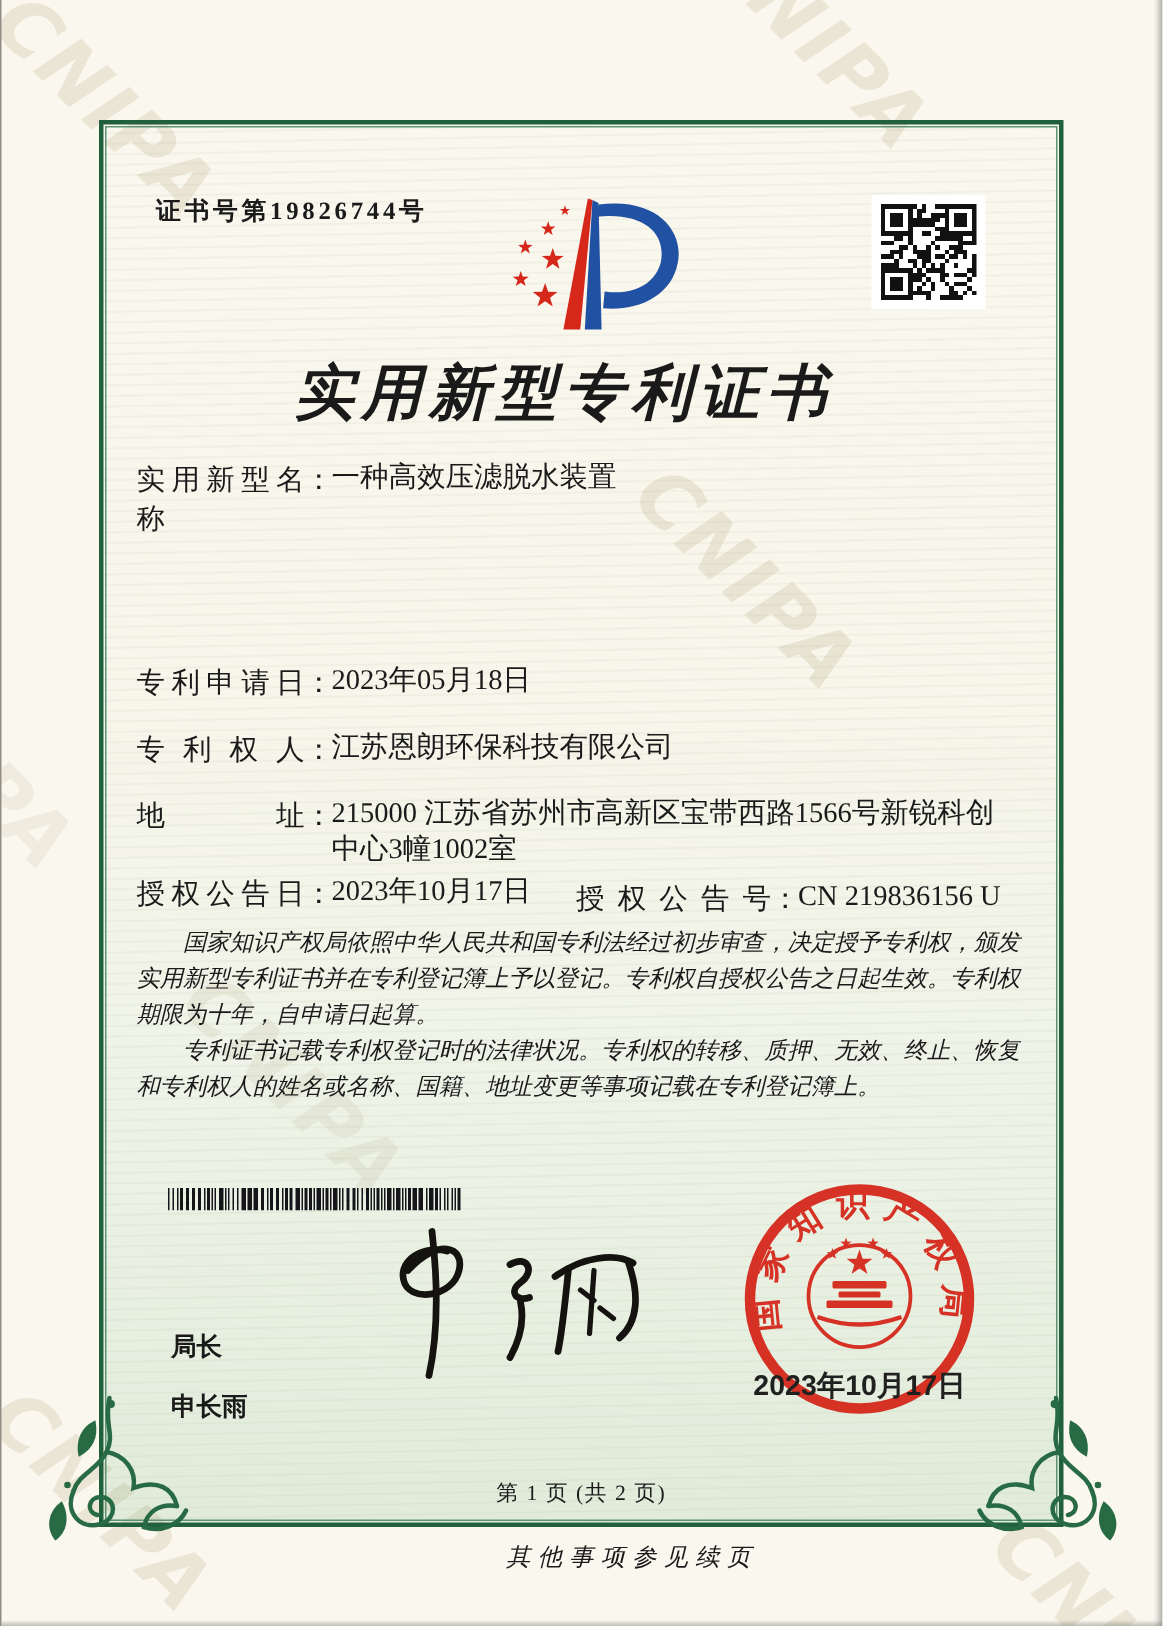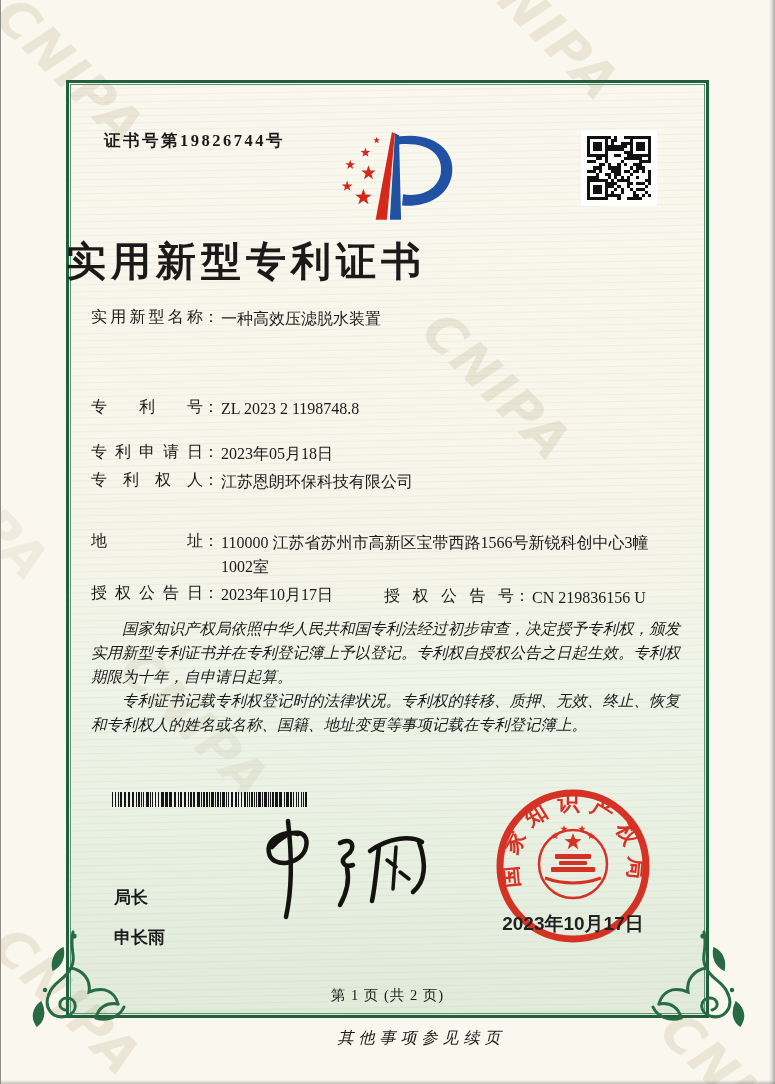--- a/index.html
+++ b/index.html
@@ -18,28 +18,28 @@
       background:
         repeating-linear-gradient(179deg,rgba(255,255,255,0) 0px,rgba(255,255,255,0) 5px,rgba(120,158,118,.09) 6px,rgba(255,255,255,0) 7px),
         linear-gradient(180deg,#faf7ee 0%,#f8f5ea 42%,#eff3e7 68%,#e7efe0 86%,#e1ebda 100%);}
   .frame{position:absolute;left:65px;top:80px;width:643px;height:938px;z-index:2;
       border:3px solid #20603c;box-sizing:border-box;}
   .frame::after{content:"";position:absolute;inset:1px;border:1px solid #5d9374;}
   .abs{position:absolute;z-index:3;}
   .cert-number{left:103px;top:130px;font-size:16.5px;letter-spacing:2.5px;font-weight:bold;}
   .logo{left:337px;top:126px;width:120px;height:98px;}
   .qr-box{left:580px;top:130px;width:76px;height:76px;background:#fff;padding:6px;box-sizing:border-box;}
-  .title{left:65px;top:234px;width:620px;text-align:left;font-size:40px;font-weight:700;
-         letter-spacing:5px;}
-  .frow{position:absolute;left:90px;font-size:16px;z-index:3;}
+  .title{left:65px;top:234px;width:620px;text-align:center;font-size:40px;font-weight:700;
+         letter-spacing:5px;font-style:italic;}
+  .frow{position:absolute;left:90px;font-size:19px;z-index:3;}
   .flabel{display:inline-block;width:112px;text-align:justify;text-align-last:justify;vertical-align:top;}
   .fcolon{display:inline-block;width:18px;vertical-align:top;}
   .fvalue{display:inline-block;width:452px;vertical-align:top;line-height:24px;}
   .frow.r1{top:307px}.frow.r2{top:352px}.frow.r3{top:397px}.frow.r4{top:442px}
-  .frow.r5{top:470px}.frow.r6{top:531px}.frow.r7{top:583px}
+  .frow.r5{top:487px}.frow.r6{top:531px}.frow.r7{top:583px}
   .frow.r7b{top:586px;left:383px;}
   .frow.r7b .flabel{width:130px;}
   .frow.r7b .fvalue{width:170px;}
   .paras{left:90px;top:617px;width:602px;font-size:15.5px;line-height:24px;
          font-style:italic;z-index:3;}
   .paras p{margin:0;text-indent:2em;}
   .barcode{left:110px;top:792px;width:198px;height:15px;}
   .signer{left:113px;top:850px;font:700 17px "Liberation Sans","DejaVu Sans",sans-serif;z-index:3;margin-top:36px;}
   .signer div{margin-bottom:17px;}
   .signature{left:213px;top:815px;width:220px;height:110px;}
@@ -257,31 +257,28 @@
         <rect x="16" y="20" width="1" height="1" fill="#111"></rect>
         <rect x="17" y="20" width="1" height="1" fill="#111"></rect>
       </svg>
   </div>
 
   <div class="abs title">实用新型专利证书</div>
 
   <div class="frow r1">
     <span class="flabel">实用新型名称</span><span class="fcolon">：</span><span class="fvalue">一种高效压滤脱水装置</span>
   </div>
-  <div class="frow r3">
-    <span class="flabel">专利号</span><span class="fcolon">：</span><span class="fvalue">ZL 2023 2 1198748.8</span>
-  </div>
   <div class="frow r4">
     <span class="flabel">专利申请日</span><span class="fcolon">：</span><span class="fvalue">2023年05月18日</span>
   </div>
   <div class="frow r5">
     <span class="flabel">专利权人</span><span class="fcolon">：</span><span class="fvalue">江苏恩朗环保科技有限公司</span>
   </div>
   <div class="frow r6">
-    <span class="flabel">地址</span><span class="fcolon">：</span><span class="fvalue">110000 江苏省苏州市高新区宝带西路1566号新锐科创中心3幢1002室</span>
+    <span class="flabel">地址</span><span class="fcolon">：</span><span class="fvalue">215000 江苏省苏州市高新区宝带西路1566号新锐科创中心3幢1002室</span>
   </div>
   <div class="frow r7">
     <span class="flabel">授权公告日</span><span class="fcolon">：</span><span class="fvalue" style="width:160px">2023年10月17日</span>
   </div>
   <div class="frow r7b">
     <span class="flabel">授权公告号</span><span class="fcolon">：</span><span class="fvalue">CN 219836156 U</span>
   </div>
 
   <div class="abs paras">
     <p>国家知识产权局依照中华人民共和国专利法经过初步审查，决定授予专利权，颁发实用新型专利证书并在专利登记簿上予以登记。专利权自授权公告之日起生效。专利权期限为十年，自申请日起算。</p>

